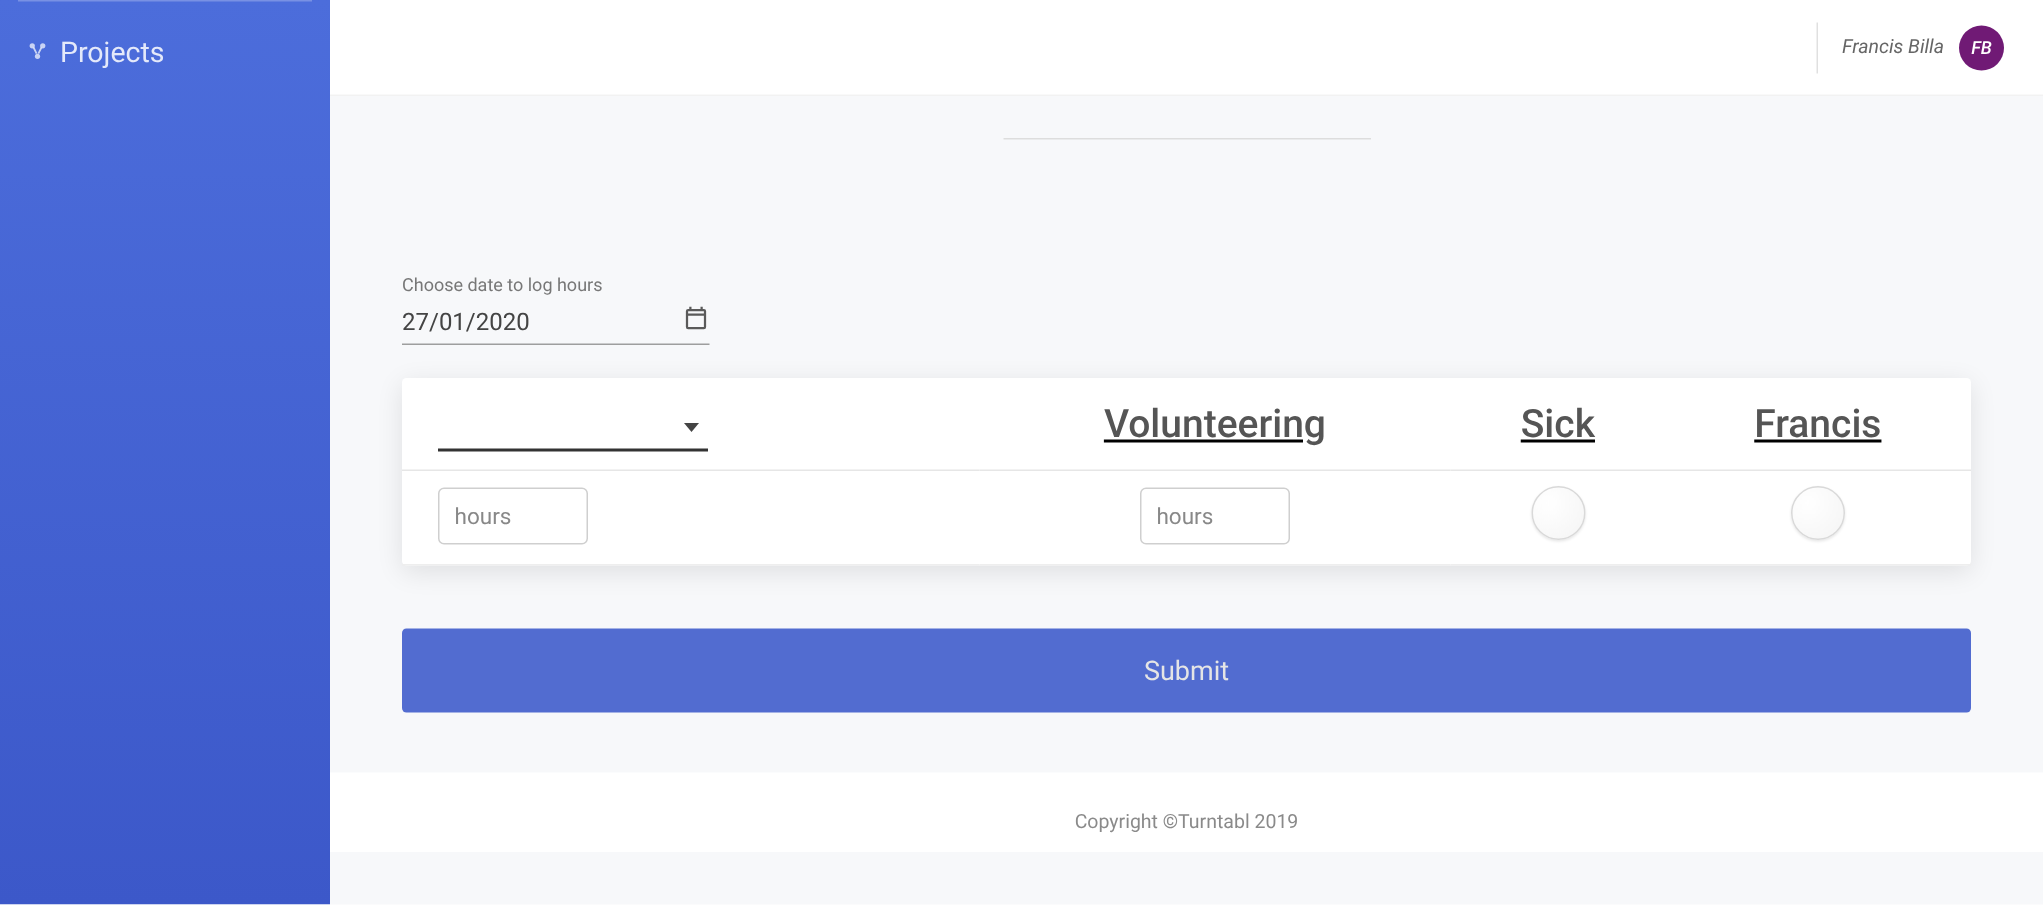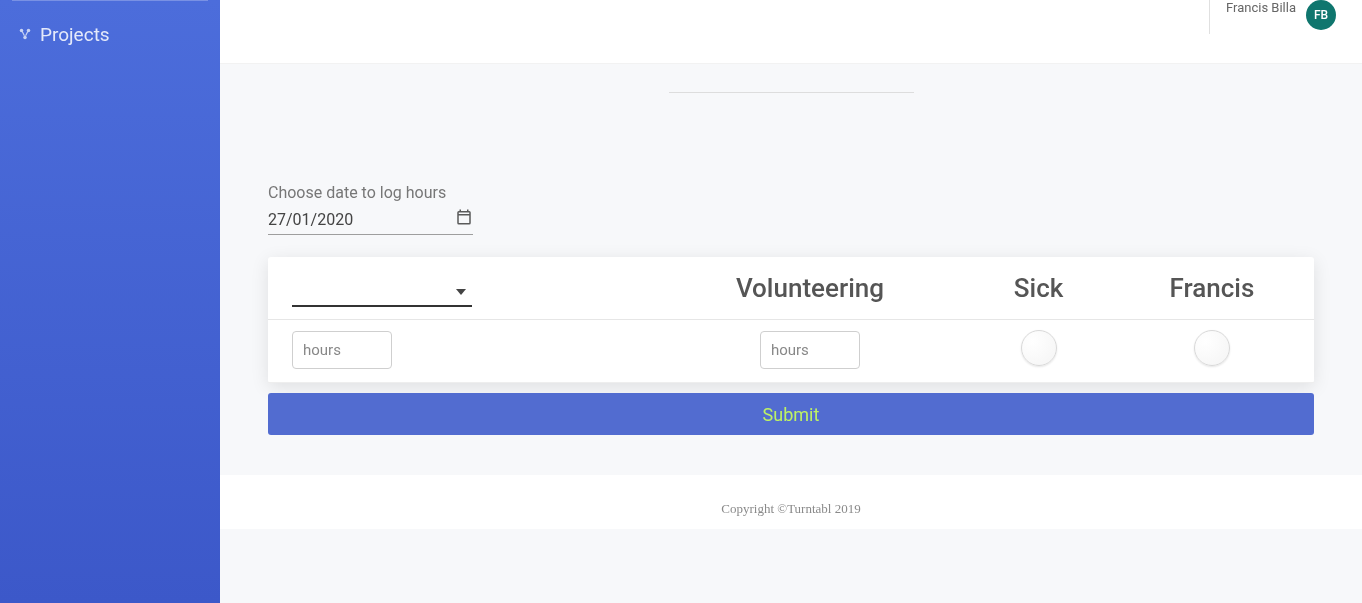--- a/index.html
+++ b/index.html
@@ -55,40 +55,42 @@
     .main {
       flex: 1;
       display: flex;
       flex-direction: column;
       background: #fff;
       min-width: 0;
     }
     .topbar {
       height: 64px;
       display: flex;
+      align-items: center;
       justify-content: flex-end;
       padding: 0 26px;
       border-bottom: 1px solid rgba(0,0,0,.05);
+      font-style: italic;
     }
     .topbar-sep {
       width: 1px;
       height: 34px;
       background: rgba(0,0,0,.12);
       margin-right: 16px;
     }
     .user-name {
       font-size: 13px;
       color: #666;
       margin-right: 10px;
     }
     .avatar {
       width: 30px;
       height: 30px;
       border-radius: 50%;
-      background: #0f766e;
+      background: #701a75;
       color: #fff;
       font-size: 12px;
       font-weight: 500;
       display: flex;
       align-items: center;
       justify-content: center;
     }
 
     .content-wrap {
       flex: 1;
@@ -111,21 +113,21 @@
       border: none;
       border-top: 1px solid #ddd;
     }
 
     .date-field {
       width: 205px;
       border-bottom: 1px solid #9e9e9e;
       padding-bottom: 4px;
     }
     .date-label {
-      font-size: 16px;
+      font-size: 12px;
       color: #777;
       margin-bottom: 6px;
     }
     .date-row {
       display: flex;
       align-items: center;
       justify-content: space-between;
     }
     .date-value {
       font-size: 16px;
@@ -136,20 +138,21 @@
       cursor: pointer;
     }
     .date-icon svg { width: 18px; height: 18px; fill: #5a5a5a; }
 
     .card {
       margin-top: 22px;
       background: #fff;
       border-radius: 3px;
       box-shadow: 0 4px 18px rgba(0,0,0,.1);
       overflow: visible;
+      text-decoration: underline;
     }
     table.log-table {
       width: 100%;
       border-collapse: collapse;
     }
     table.log-table th {
       font-size: 26px;
       font-weight: 500;
       color: #555;
       padding: 12px 16px 12px 16px;
@@ -203,38 +206,37 @@
       height: 36px;
       border-radius: 50%;
       border: 1px solid #d9d9d9;
       background: radial-gradient(circle at 30% 30%, #ffffff, #f4f4f4);
       box-shadow: 0 1px 2px rgba(0,0,0,.1);
       display: inline-block;
       cursor: pointer;
     }
 
     .submit-btn {
-      margin-top: 10px;
+      margin-top: 42px;
       width: 100%;
-      height: 42px;
+      height: 56px;
       background: #526cd0;
-      color: #bef264;
+      color: #e5e5e5;
       border: none;
       border-radius: 3px;
       font-size: 18px;
       cursor: pointer;
     }
 
     .footer {
       padding: 26px 0 12px 0;
       text-align: center;
       font-size: 13px;
       color: #8a8a8a;
       background: #fff;
-      font-family: Liberation Serif, serif;
     }
   </style>
 </head>
 <body>
 
 <aside class="sidebar">
   <hr class="sidebar-divider">
   <div class="sidebar-item">
     <span class="mini-icon">
       <svg viewBox="0 0 24 24">

